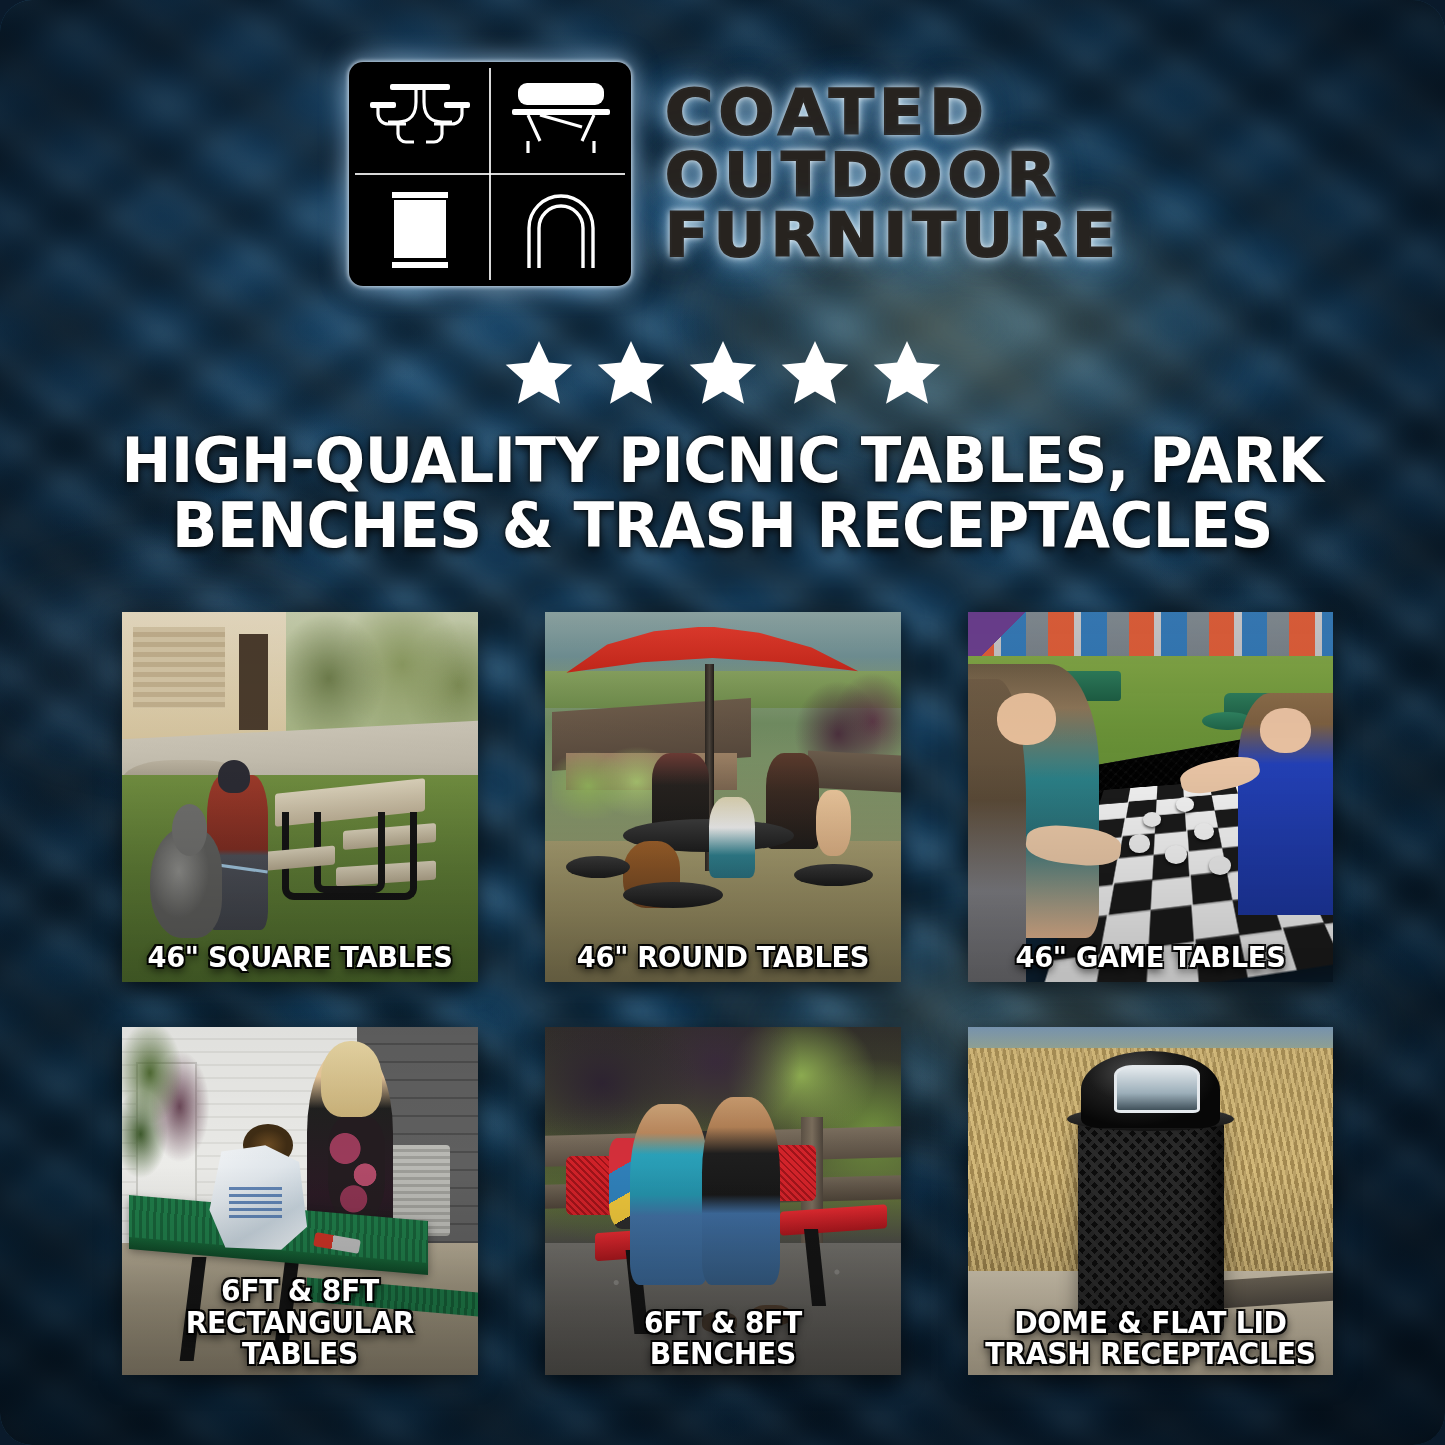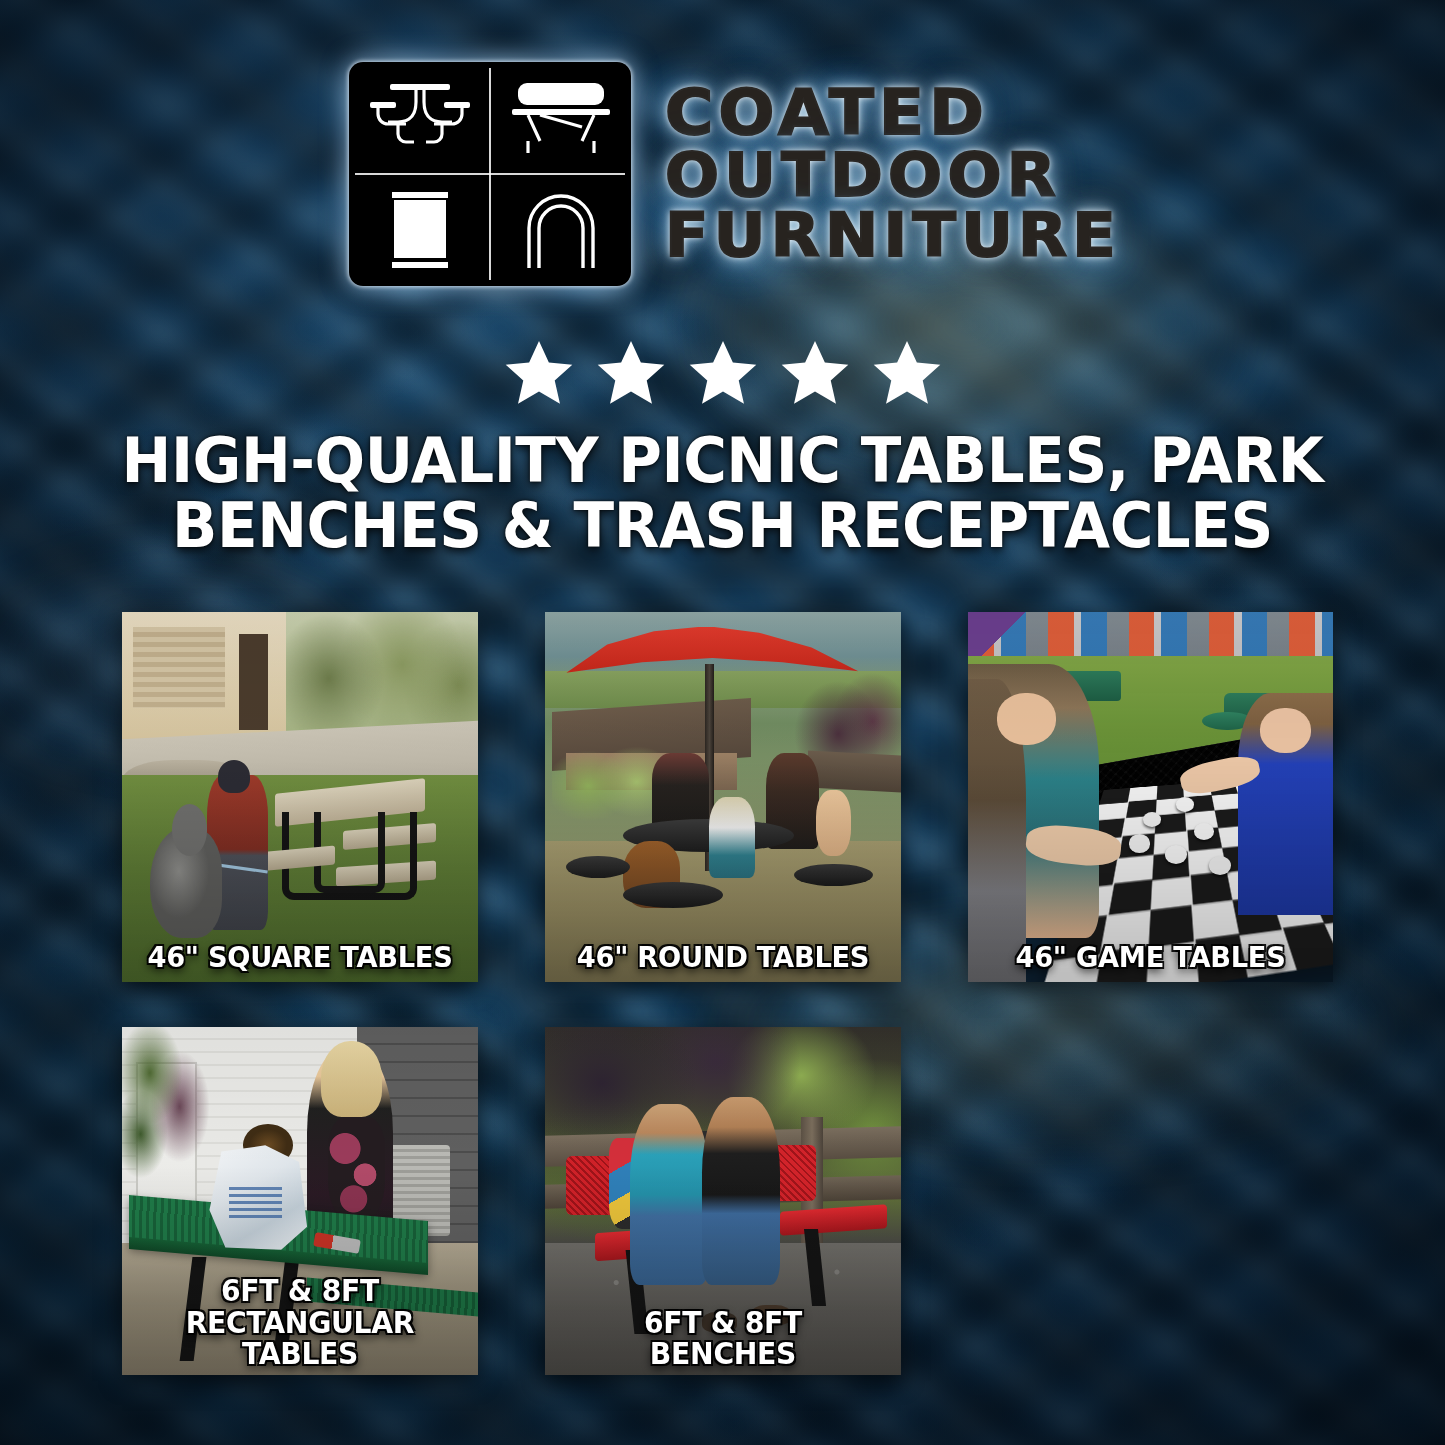--- a/index.html
+++ b/index.html
@@ -5,20 +5,21 @@
 <style>
   html,body{margin:0;padding:0;}
   body{
     width:1445px;height:1445px;overflow:hidden;
     font-family:"Liberation Sans", sans-serif;
     background:#0a1a2b;
   }
   .poster{
     position:relative;width:1445px;height:1445px;overflow:hidden;
     background:#0b2033;
+    border-radius:32px;
   }
 
   
   .bg{position:absolute;inset:0;overflow:hidden;}
   .bg-base{
     position:absolute;inset:-60px;
     background:
       radial-gradient(ellipse 60% 45% at 22% 12%, #1d4f78 0%, rgba(29,79,120,0) 62%),
       radial-gradient(ellipse 55% 40% at 78% 18%, #17486e 0%, rgba(23,72,110,0) 60%),
       radial-gradient(ellipse 70% 50% at 50% 52%, #10334f 0%, rgba(16,51,79,0) 68%),
@@ -648,15 +649,31 @@
           <div class="t5-boy2"></div>
         <div class="t5-shoe1"></div>
           <div class="t5-shoe2"></div>
       </div>
       <div class="cap">
         <span>6FT &amp; 8FT</span>
         <span class="l2">BENCHES</span>
       </div>
     </div>
 
+    <div class="tile r2">
+      <div class="photo">
+        <div class="t6-bg"></div>
+          <div class="t6-grass"></div>
+          <div class="t6-path"></div>
+        <div class="t6-curb"></div>
+          <div class="t6-can"></div>
+          <div class="t6-rim"></div>
+        <div class="t6-dome"></div>
+          <div class="t6-open"></div>
+      </div>
+      <div class="cap">
+        <span>DOME &amp; FLAT LID</span>
+        <span class="l2">TRASH RECEPTACLES</span>
+      </div>
+    </div>
 
   </div>
 </div>
 
 </body></html>

